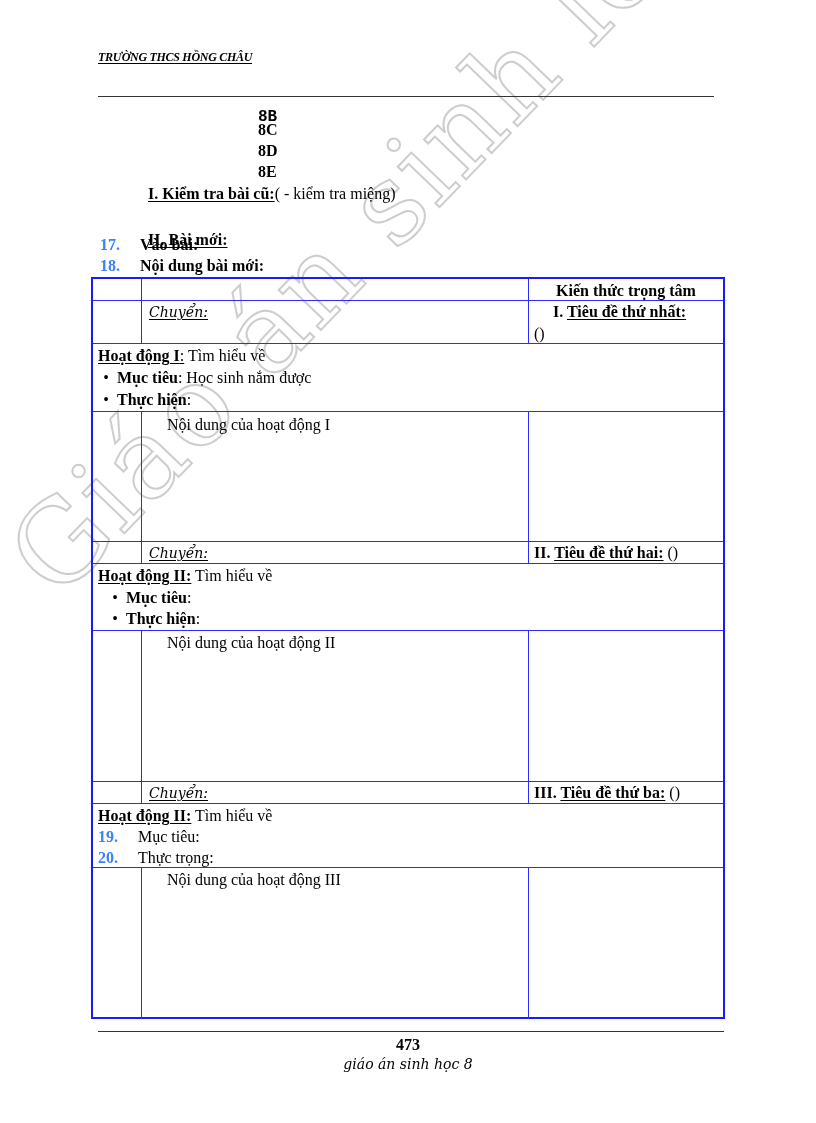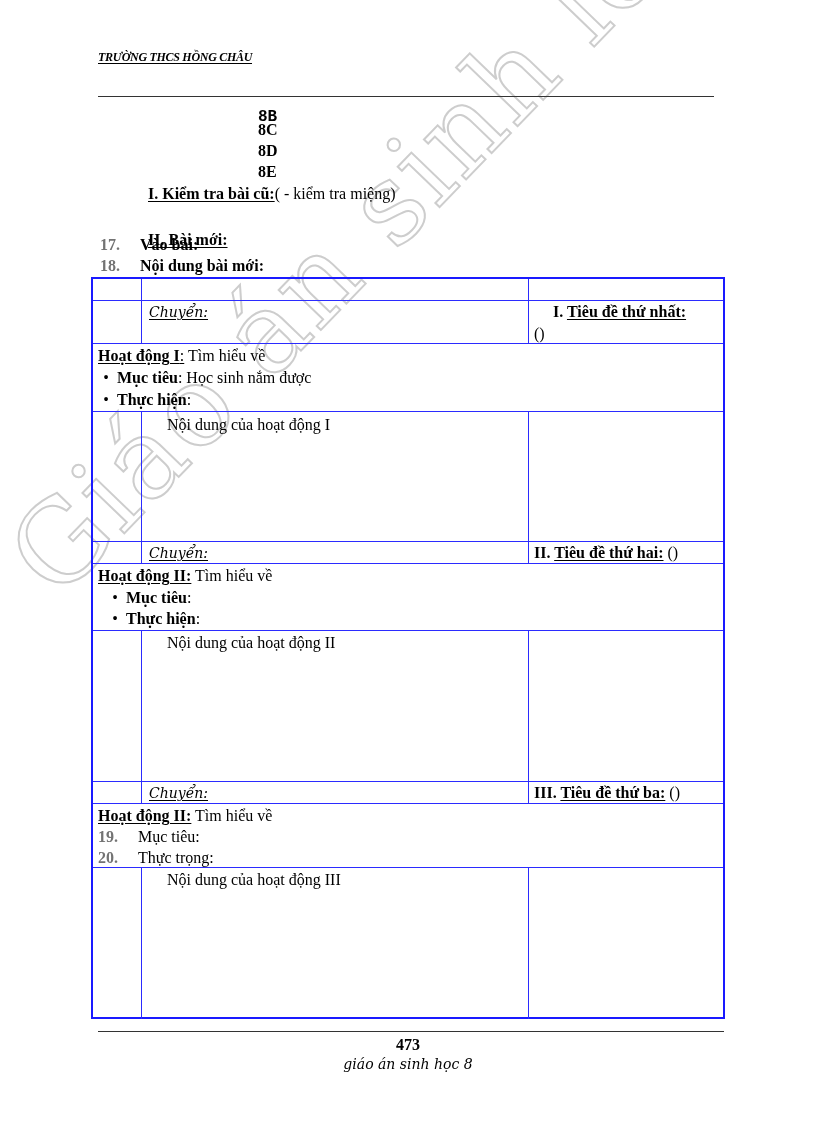--- a/index.html
+++ b/index.html
@@ -6,21 +6,21 @@
   body { width: 816px; height: 1123px; position: relative; overflow: hidden;
          font-family: "Liberation Serif", "DejaVu Serif", serif; color: #000; font-size: 16px; }
   .abs { position: absolute; }
   .school { left: 98px; top: 50px; font-size: 12px; font-weight: bold; font-style: italic;
             text-decoration: underline; text-decoration-thickness: 1px; text-underline-offset: 2px; letter-spacing: -0.3px; }
   .rule { height: 0; border-top: 1px solid #333; }
   .cls { left: 258px; font-weight: bold; font-size: 16px; line-height: 20px; }
   .line { font-size: 16px; line-height: 20px; white-space: nowrap; }
   .b { font-weight: bold; }
   .u { text-decoration: underline; text-underline-offset: 2px; margin-top: 16px; }
-  .num { color: #737373; font-weight: bold; display: inline-block; width: 40px; }
+  .num { color: #3b82f6; font-weight: bold; display: inline-block; width: 40px; }
 
   .table { left: 91px; top: 277px; width: 634px; height: 742px; border: 2px solid #1a1aff; box-sizing: border-box; }
   .hl { position: absolute; left: 0; right: 0; height: 0; border-top: 1px solid #2b2bff; }
   .vl { position: absolute; width: 0; border-left: 1px solid #2b2bff; }
   .cell { position: absolute; font-size: 16px; line-height: 21px; white-space: nowrap; }
   .it { font-style: italic; font-family: "DejaVu Serif", serif; font-size: 14px; text-decoration: underline; text-underline-offset: 2px; text-decoration-thickness: 1px; }
   .bullet { display: inline-block; width: 22px; text-align: center; }
 
   .watermark { left: 30px; top: 510px; font-family: "DejaVu Serif", serif; font-size: 112px;
                color: transparent; -webkit-text-stroke: 2px #c8c8c8; transform: rotate(-46deg);
@@ -67,20 +67,21 @@
 
   <div class="vl" style="left:48px; top:0; height:64px;"></div>
   <div class="vl" style="left:435px; top:0; height:64px;"></div>
   <div class="vl" style="left:48px; top:132px; height:152px;"></div>
   <div class="vl" style="left:435px; top:132px; height:152px;"></div>
   <div class="vl" style="left:48px; top:351px; height:173px;"></div>
   <div class="vl" style="left:435px; top:351px; height:173px;"></div>
   <div class="vl" style="left:48px; top:588px; height:152px;"></div>
   <div class="vl" style="left:435px; top:588px; height:152px;"></div>
 
+  <div class="cell b" style="left:436px; width:194px; top:1px; text-align:center;">Kiến thức trọng tâm</div>
 
   <div class="cell it" style="left:56px; top:23px;">Chuyển:</div>
   <div class="cell b" style="left:460px; top:22px;">
     <span>I.</span>
     <span class="u">Tiêu đề thứ nhất:</span>
   </div>
   <div class="cell" style="left:441px; top:44px;">()</div>
 
   <div class="cell" style="left:5px; top:66px;">
     <span class="b u">Hoạt động I</span><span class="u">:</span><span> Tìm hiểu về</span>

